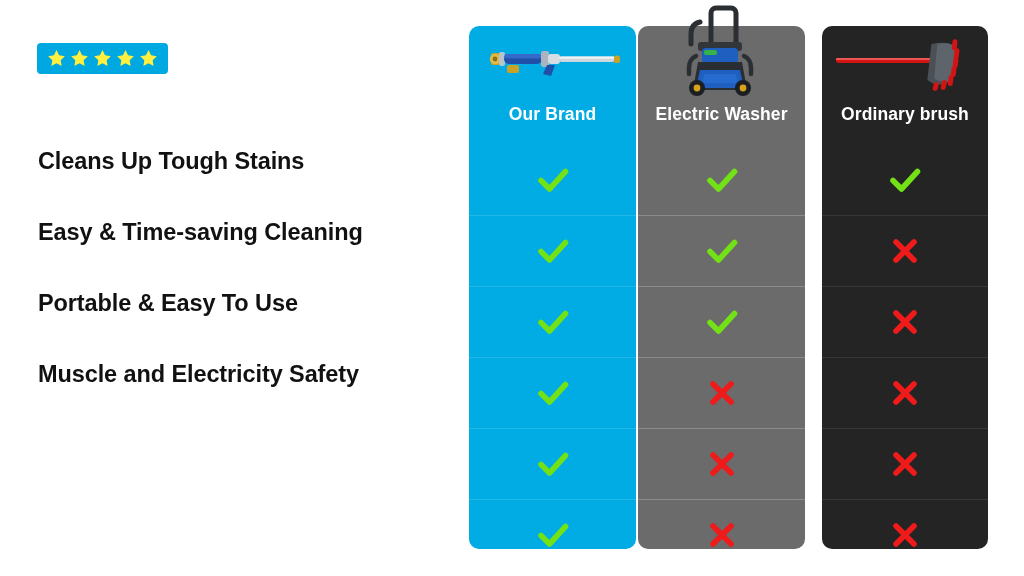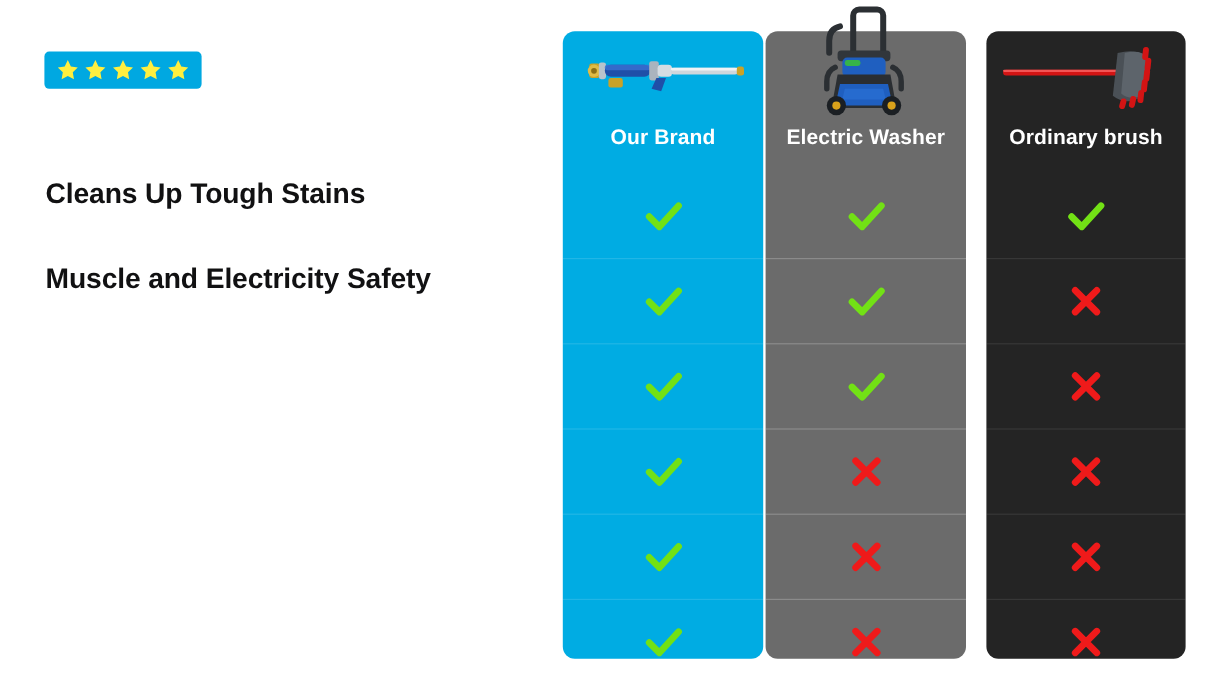--- a/index.html
+++ b/index.html
@@ -120,20 +120,26 @@
           <path fill="#ffef3f" d="M12 2.4l2.94 5.96 6.58.96-4.76 4.64 1.12 6.55L12 17.42 6.12 20.51l1.12-6.55L2.48 9.32l6.58-.96z"></path>
         </svg></span>
       <span class="star"><svg viewBox="0 0 24 24">
           <path fill="#ffef3f" d="M12 2.4l2.94 5.96 6.58.96-4.76 4.64 1.12 6.55L12 17.42 6.12 20.51l1.12-6.55L2.48 9.32l6.58-.96z"></path>
         </svg></span>
     </div>
 
   <div class="features" id="features">
       <div class="feature-row">
         <span class="feature-label">Cleans Up Tough Stains</span>
+      </div>
+      <div class="feature-row">
+        <span class="feature-label">Easy &amp; Time-saving Cleaning</span>
+      </div>
+      <div class="feature-row">
+        <span class="feature-label">Portable &amp; Easy To Use</span>
       </div>
       <div class="feature-row">
         <span class="feature-label">Muscle and Electricity Safety</span>
       </div>
     </div>
 
   <div class="columns" id="columns">
       <div class="col col-brand">
         <div class="col-inner">
           <div class="cells">

